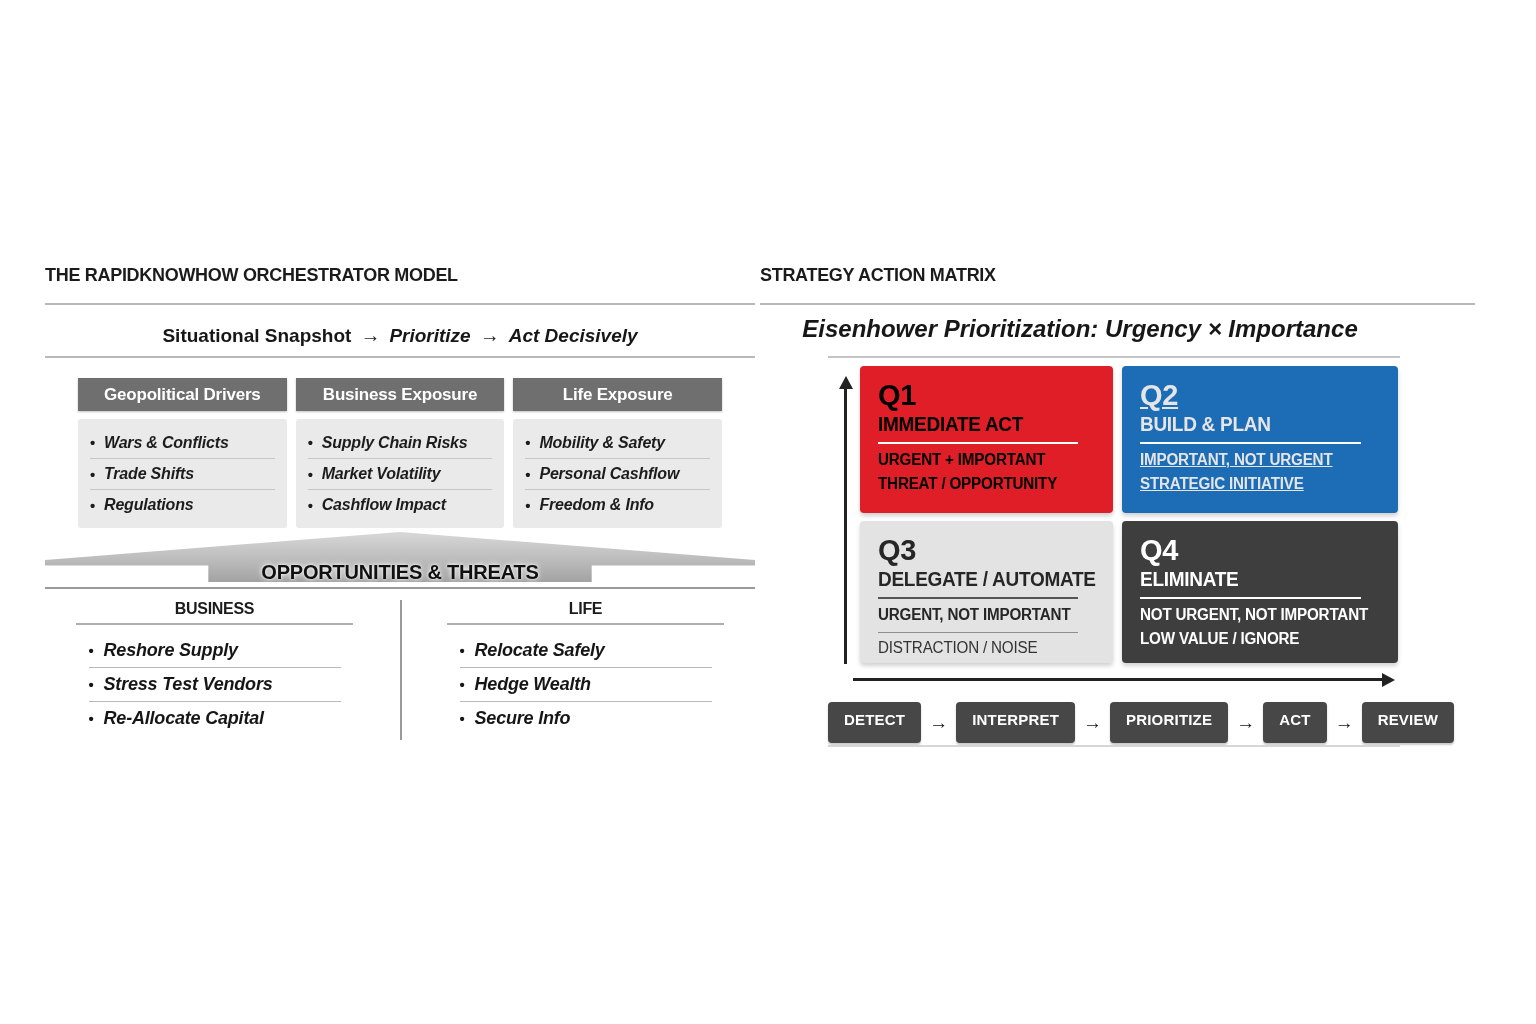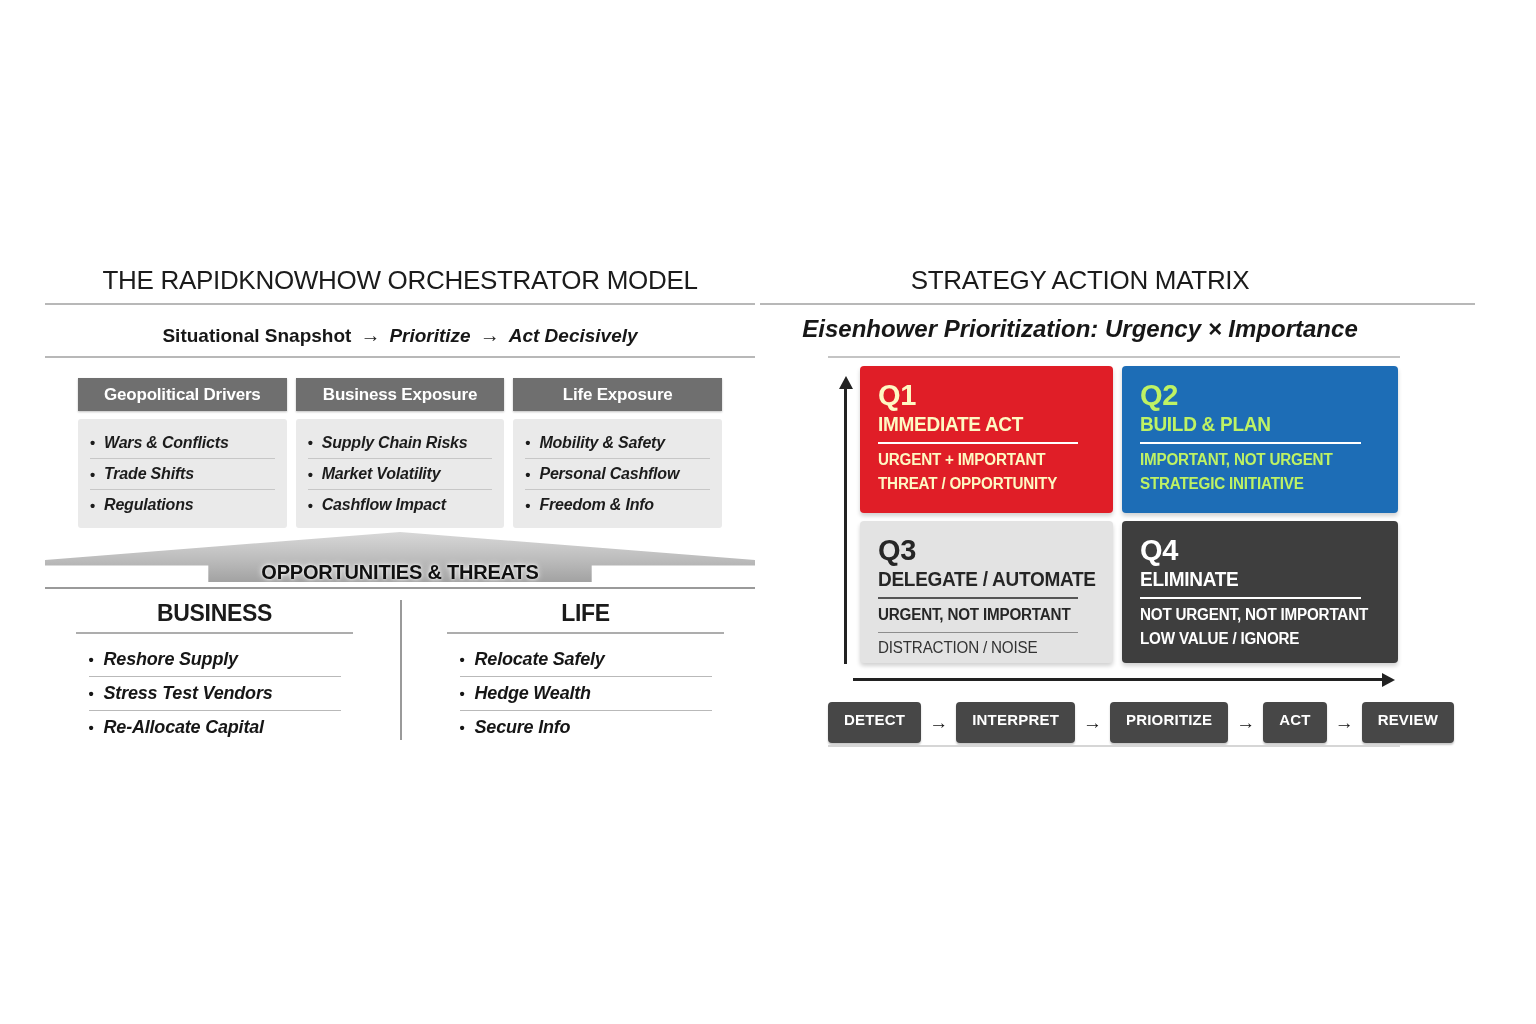--- a/index.html
+++ b/index.html
@@ -8,21 +8,21 @@
     position:relative; width:1536px; height:1024px; overflow:hidden;
     background:#ffffff; color:#1d1d1d;
     font-family:"Liberation Sans", sans-serif;
   }
   .panel { position:absolute; top:265px; height:510px; }
   .panel-left  { left:45px;  width:710px; }
   .panel-right { left:760px; width:715px; }
 
   .ptitle {
     position:absolute; top:0; left:0; width:100%;
-    text-align:center; font-size:26px; font-weight:400; letter-spacing:-0.3px;
+    font-size:18px; font-weight:700; letter-spacing:-0.3px;
     color:#1b1b1b;
   }
   .panel-right .ptitle { width:640px; }
 
   .rule { position:absolute; height:2px; background:#b8b8b8; }
 
   
   .flowline {
     position:absolute; top:50px; left:0; width:100%; height:32px;
     display:flex; justify-content:center; align-items:flex-end; gap:9px;
@@ -68,21 +68,21 @@
   }
 
   .outcomes { position:absolute; top:335px; left:0; width:100%; height:145px; }
   .outcome-divider {
     position:absolute; left:50%; top:0; height:140px; width:2px; background:#9a9a9a;
   }
   .outcome-col { position:absolute; top:0; width:50%; }
   .outcome-col.left  { left:0;   padding:0 28px 0 12px; }
   .outcome-col.right { left:50%; padding:0 12px 0 28px; }
   .outcome-head {
-    text-align:center; font-size:23px; font-weight:700; color:#1b1b1b;
+    text-align:center; font-size:16px; font-weight:700; color:#1b1b1b;
     letter-spacing:-0.3px;
   }
   .outcome-underline { width:88%; margin:5px auto 0; height:2px; background:#adadad; }
   .outcome-items { width:80%; margin:8px auto 0; }
   .out-item {
     height:34px; display:flex; align-items:center; gap:10px;
     font-size:18px; font-weight:700; font-style:italic; color:#161616;
     letter-spacing:-0.2px;
   }
   .out-item + .out-item { border-top:1.5px solid #b9b9b9; }
@@ -113,22 +113,22 @@
   }
   .quad-grid {
     position:absolute; left:32px; top:0;
     display:grid; grid-template-columns:253px 276px; grid-template-rows:147px 142px;
     gap:8px 9px;
   }
   .quad {
     border-radius:4px; padding:13px 18px 10px;
     box-shadow:0 3px 4px rgba(0,0,0,.18);
   }
-  .q1 { background:#e01e27; color:#fef9c3; }
-  .q2 { background:#1d6db6; color:#bef264; }
+  .q1 { background:#e01e27; color:#000000; }
+  .q2 { background:#1d6db6; color:#e5e5e5;text-decoration:underline; }
   .q3 { background:#e3e3e3; color:#262626; }
   .q4 { background:#3e3e3e; color:#ffffff; }
   .qid   { font-size:29px; font-weight:700; letter-spacing:-0.3px; }
   .qname {
     font-size:20px; font-weight:700; letter-spacing:-0.3px; margin-top:1px;
     display:inline-block; transform:scaleX(.95); transform-origin:0 50%;
     white-space:nowrap;
   }
   .qrule  { height:2px; margin:6px 0 7px; background:#ffffff; width:92%; }
   .q3 .qrule { background:#555; height:1.5px; }

